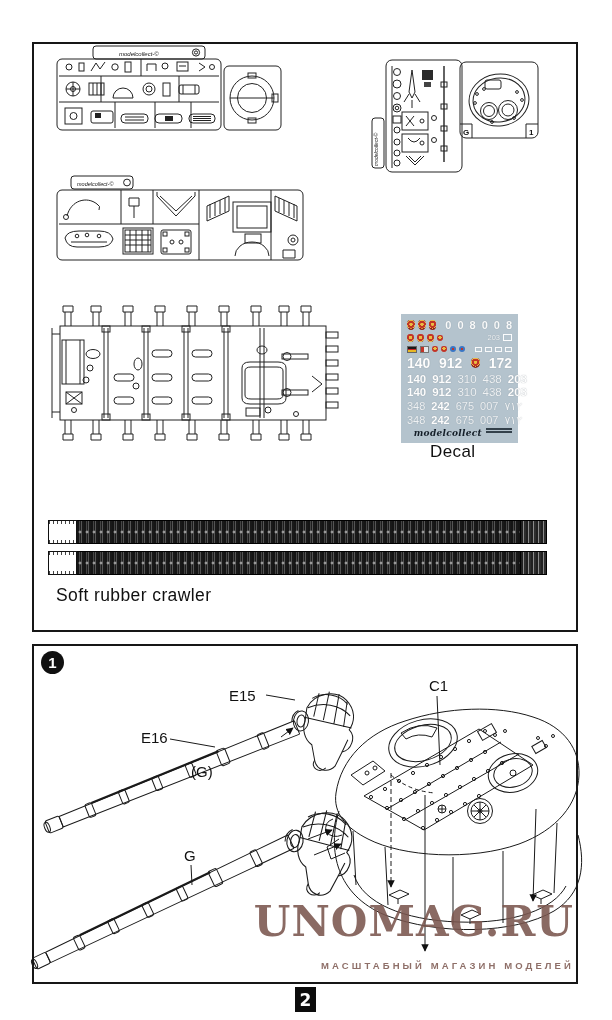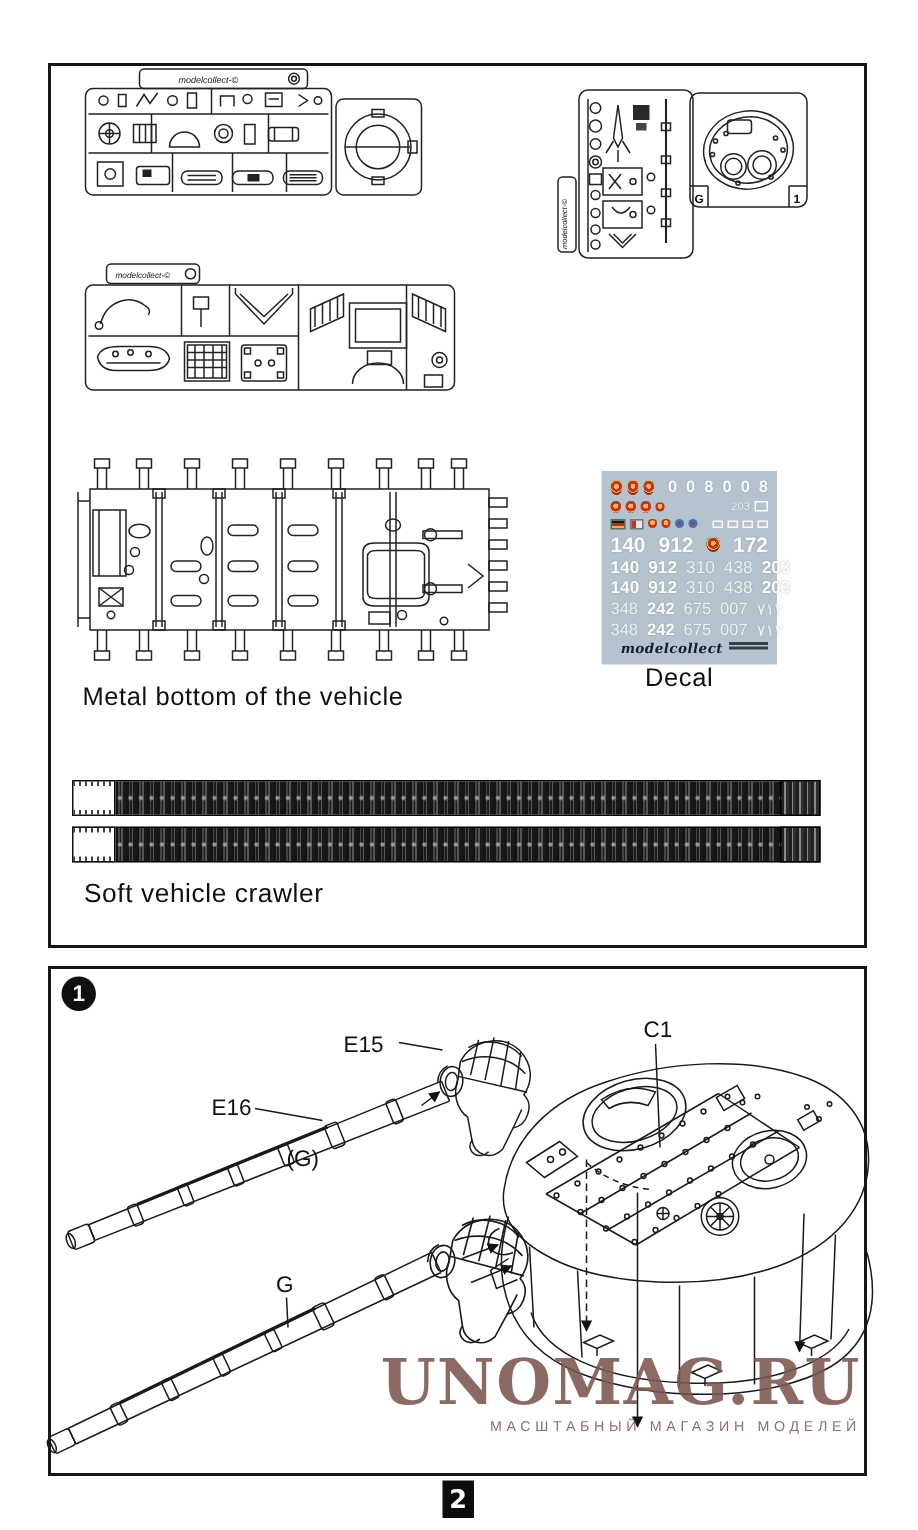--- a/index.html
+++ b/index.html
@@ -56,21 +56,21 @@
   .d-foot{height:12px;display:flex;align-items:flex-start;gap:4px;}
   .d-brand{font-family:"DejaVu Serif",serif;font-style:italic;font-weight:bold;
     font-size:9px;color:#141e28;letter-spacing:.3px;}
   .d-bars{display:flex;flex-direction:column;gap:1px;}
   .d-bars i{display:block;width:26px;height:2px;background:#33404a;}
   
   .watermark{position:absolute;left:238px;top:901px;width:336px;text-align:right;
     color:#7b564e;pointer-events:none;}
   .wm-title{font-family:"DejaVu Serif",serif;font-weight:bold;font-size:42px;line-height:1;
     letter-spacing:1px;opacity:.88;}
-  .wm-sub{margin-top:3px;font-size:9.5px;font-weight:normal;letter-spacing:3.1px;opacity:.85;}
+  .wm-sub{margin-top:17px;font-size:9.5px;font-weight:bold;letter-spacing:3.1px;opacity:.85;}
 </style>
 </head>
 <body>
 
 <div id="page">
 
   <div class="box" style="left:32px;top:42px;width:542px;height:586px;"></div>
 
   <svg viewBox="0 0 224 86" style="left:57px;top:46px;width:224px;height:86px;">
     <g fill="none" stroke="#222" stroke-width="1">
@@ -384,32 +384,31 @@
     <div class="d-foot">
       <span class="sp"></span>
       <span class="d-brand">modelcollect</span>
       <span class="d-bars">
           <i></i>
           <i></i>
         </span>
     </div>
   </div>
 
-  <div class="cap-label" style="left:55px;top:455px;">Metal bottom of the vehicle</div>
   <div class="cap-label" style="left:430px;top:442px;">Decal</div>
 
   <div class="track" style="top:520px;">
     <div class="track-cap"></div>
     <div class="track-end"></div>
   </div>
   <div class="track" style="top:551px;">
     <div class="track-cap"></div>
     <div class="track-end"></div>
   </div>
-  <div class="cap-label" style="left:56px;top:585px;font-size:17.5px;">Soft vehicle crawler</div>
+  <div class="cap-label" style="left:56px;top:585px;font-size:17.5px;">Soft rubber crawler</div>
 
   <div class="box" style="left:32px;top:644px;width:542px;height:336px;"></div>
   <div class="step-badge" style="left:41px;top:651px;">
     <span>1</span>
   </div>
 
   <svg viewBox="0 0 546 342" style="left:33px;top:643px;width:546px;height:342px;" xmlns="http://www.w3.org/2000/svg" xmlns:xlink="http://www.w3.org/1999/xlink">
     <defs>
       <marker id="ah" viewBox="0 0 10 10" refX="9" refY="5" markerWidth="7.5" markerHeight="7.5" orient="auto-start-reverse">
         <path d="M0,0 L10,5 L0,10 z" fill="#111"></path>

